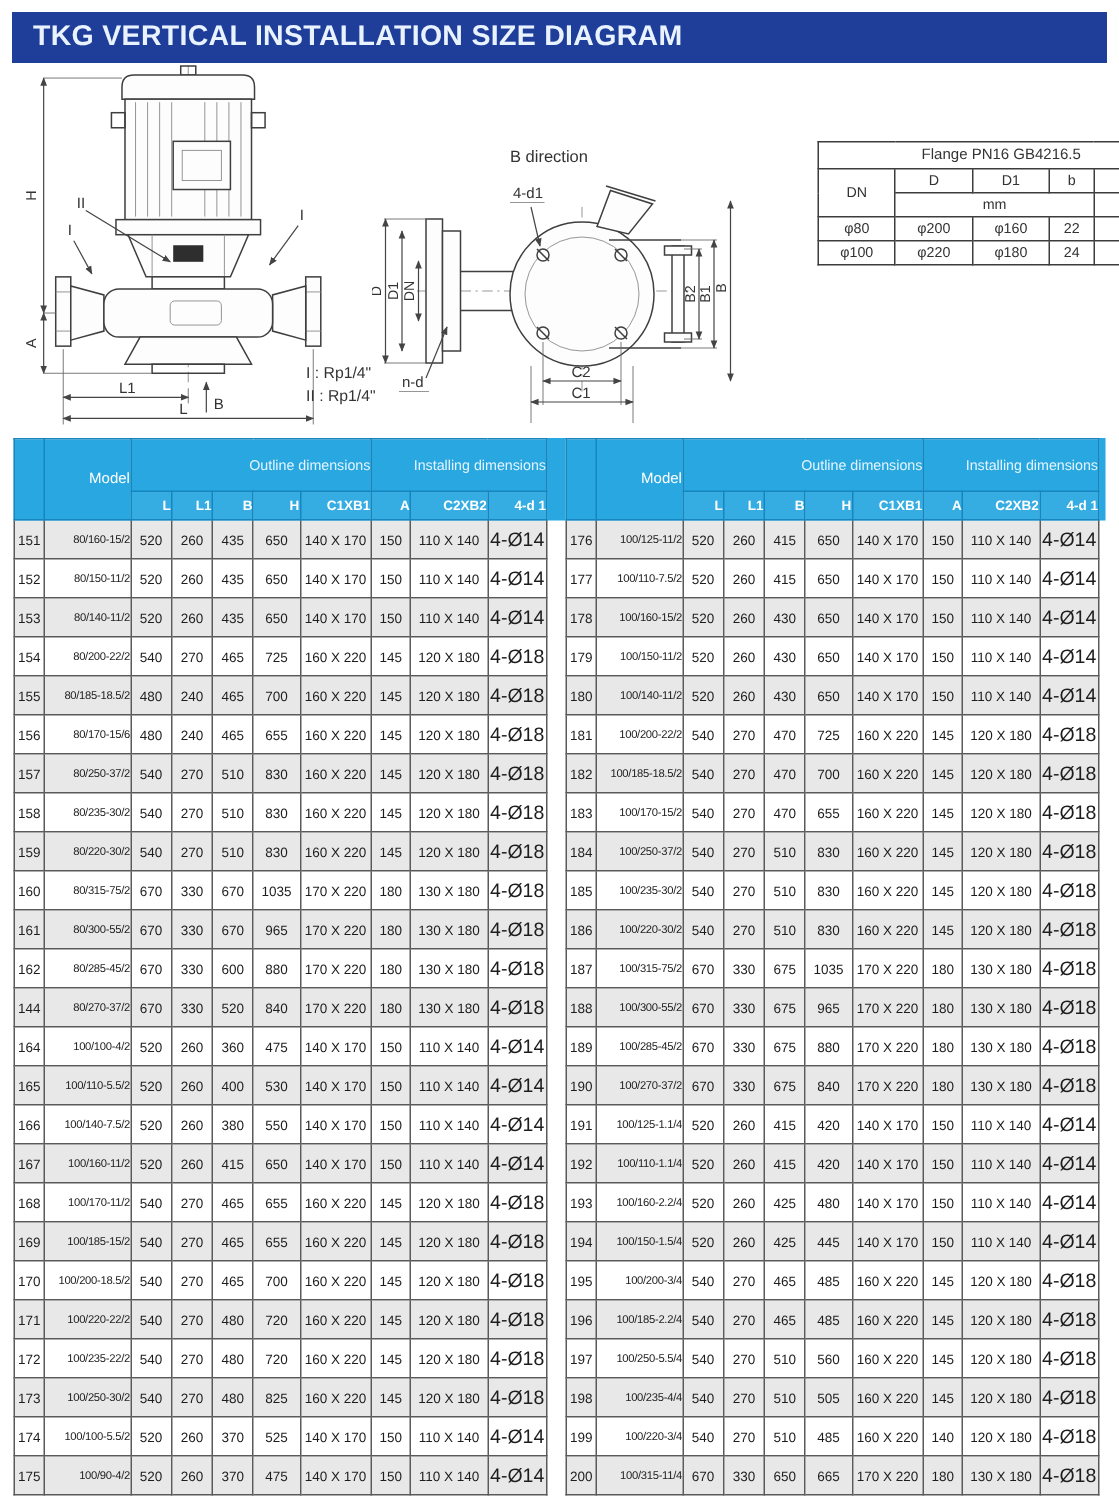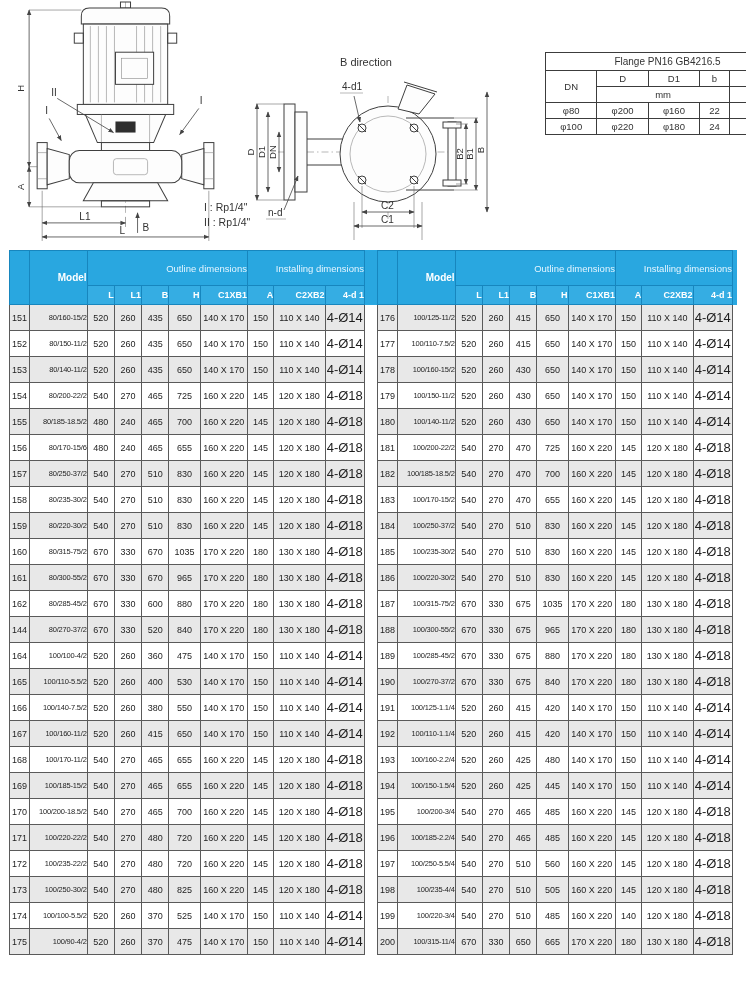--- a/index.html
+++ b/index.html
@@ -26,34 +26,35 @@
   .flange-table td{border:1px solid #3c3c3c;text-align:center;padding:1px 2px;height:13px;}
   .flange-table .ft-title{height:15px;font-size:10px;}
   .flange-table .nomm{font-size:7.5px;}
   
   .tables{position:relative;display:flex;gap:12px;margin:2px 9px 0 9px;}
   .tables::before{content:"";position:absolute;left:0;top:0;width:100%;height:55px;background:#29a7e0;z-index:0;}
   .main-table{position:relative;z-index:1;flex:none;width:356px;border-collapse:collapse;
               table-layout:fixed;background:#fff;border:1px solid #3f3f3f;}
   .main-table th{background:#29a7e0;border:1px solid #1786be;font-weight:400;padding:0;text-align:right;}
   .main-table .group{color:#e4f5ff;font-size:9.5px;height:34px;}
-  .main-table .mhead{color:#fff;font-size:10px;font-weight:700;}
+  .main-table .mhead{color:#fff;font-size:10px;font-weight:400;}
   .main-table .sub{background:#35ade3;color:#fff;font-size:9px;font-weight:700;height:18px;}
   .main-table td{border:1px solid #5a5a5a;text-align:center;font-size:9px;color:#1d1d1d;
                  height:25px;padding:0;overflow:hidden;}
   .main-table td.model{text-align:right;font-size:7.5px;padding-left:2px;letter-spacing:-.2px;}
   .main-table td.no{font-size:9px;}
   .main-table td.dd{font-size:13px;}
   .main-table tr.stripe td{background:#e8e8e8;}
 </style>
 </head>
 <body>
 
 <div class="page">
 
+  <div class="title-bar">TKG VERTICAL INSTALLATION SIZE DIAGRAM</div>
 
   <div class="drawings">
 
     <svg style="left:16px;top:0;width:218px;height:246px" viewBox="0 0 215 245">
       <defs>
         <marker id="arrA" viewBox="0 0 10 10" refX="9" refY="5" markerWidth="7" markerHeight="7" orient="auto-start-reverse">
           <path d="M0,1 L10,5 L0,9 z" fill="#444"></path>
         </marker>
       </defs>
       <line class="cl" x1="108" y1="2" x2="108" y2="214"></line>

